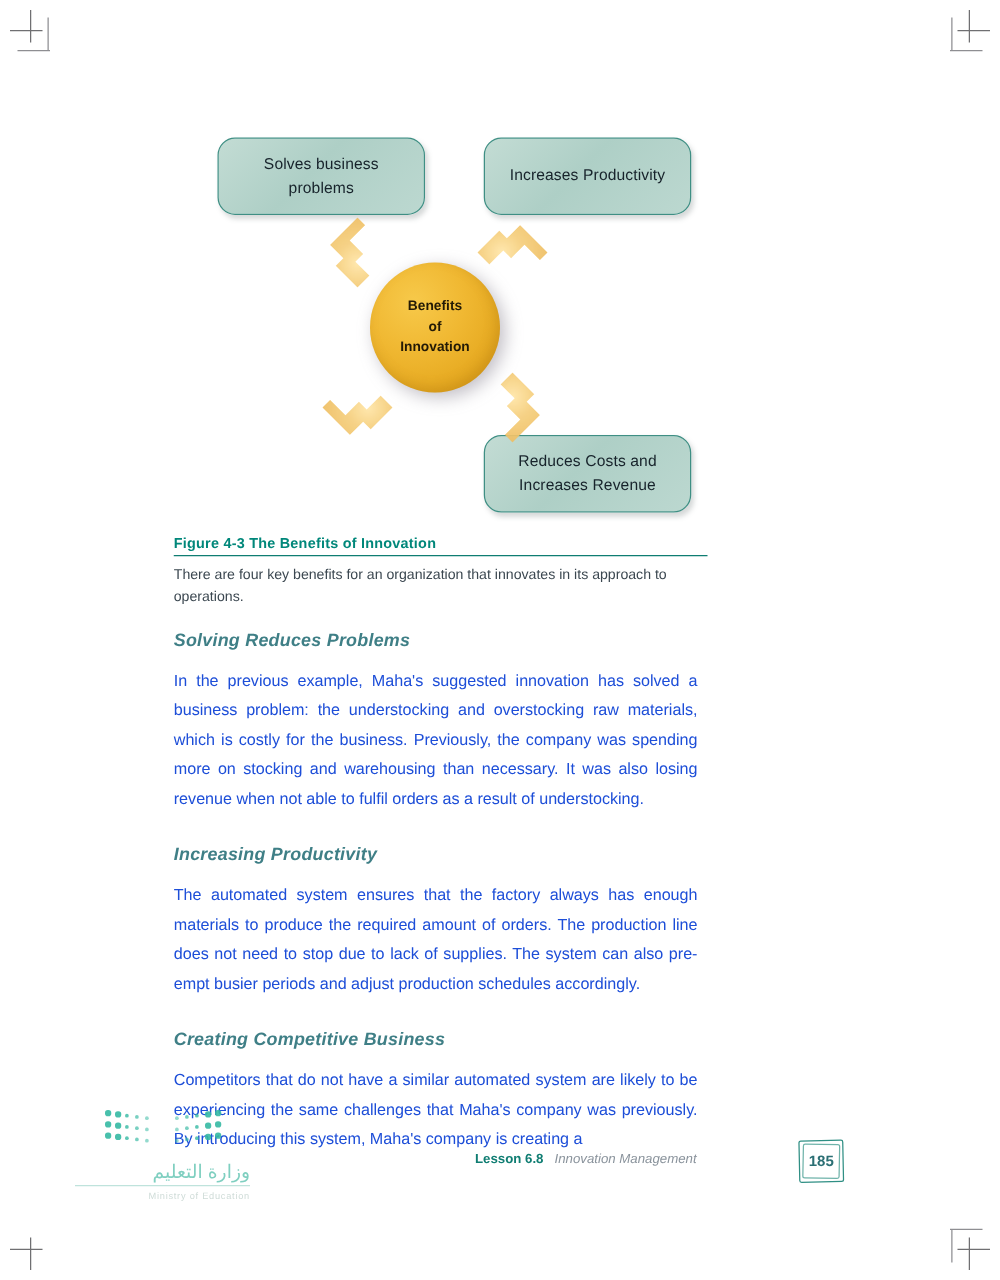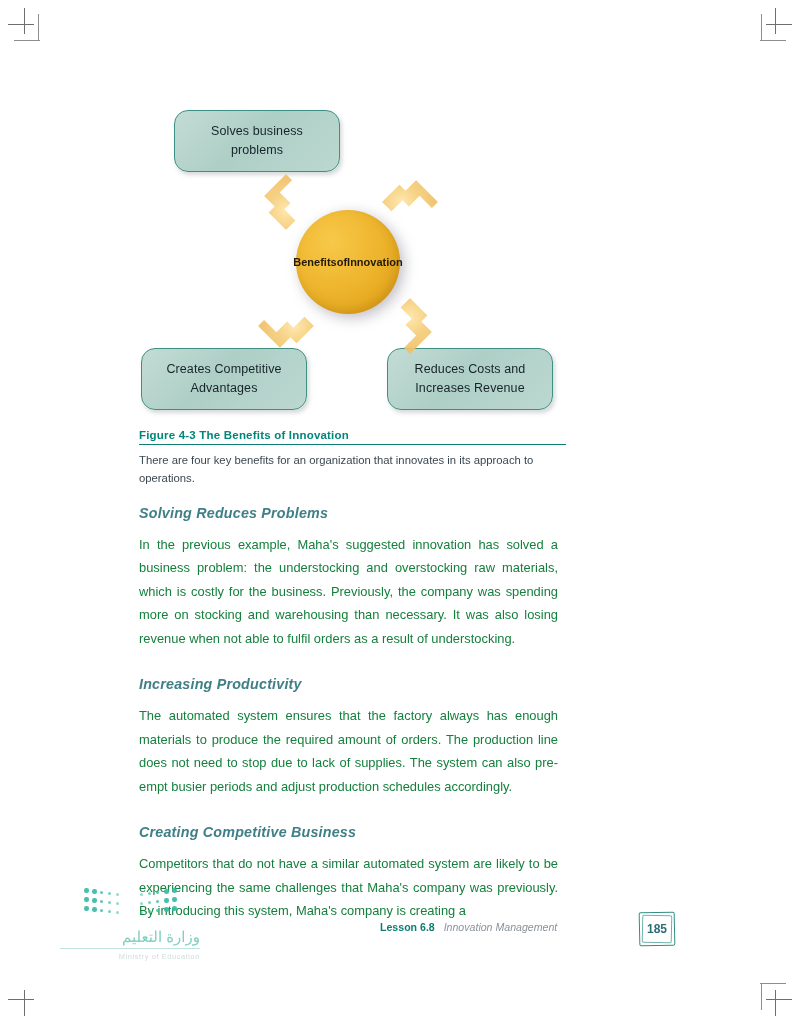--- a/index.html
+++ b/index.html
@@ -108,21 +108,21 @@
     background: rgba(110,102,120,0.42);
     filter: blur(7px);
   }
   .hub {
     position: absolute;
     left: 24px; top: 22px;
     width: 104px; height: 104px;
     border-radius: 50%;
     background: radial-gradient(circle at 34% 30%, #f7c94a 0%, #f0b832 40%, #e5a81f 75%, #d99b18 100%);
     display: flex;
-    flex-direction: row;
+    flex-direction: column;
     align-items: center;
     justify-content: center;
     color: #231a06;
     font-weight: bold;
     font-size: 11px;
     line-height: 1.5;
     text-align: center;
     box-shadow: inset -3px -4px 9px rgba(150,100,10,0.25);
   }
 
@@ -164,21 +164,21 @@
     font-style: italic;
     font-weight: bold;
     color: #3f7f86;
     margin: 0 0 12px 0;
     letter-spacing: .2px;
   }
   .sec-head.s2, .sec-head.s3 { margin-top: 26px; }
   .sec-body {
     font-size: 12.9px;
     line-height: 1.82;
-    color: #15803d;
+    color: #1d4ed8;
     text-align: justify;
     margin: 0;
   }
 
   
   .footer-line {
     position: absolute;
     left: 380px;
     top: 921px;
     font-size: 10.6px;
@@ -283,24 +283,24 @@
   <div class="crop v cm-br-v"></div>
   <div class="crop h cm-br-h2"></div>
   <div class="crop v cm-br-v2"></div>
 
   <div class="figure-area">
 
     <div class="node-box box-tl">
       <span>Solves business problems</span>
     </div>
 
-
-    <div class="node-box box-bl">
-      <span>Creates Competitive Advantages</span>
+    <div class="node-box box-tr">
+      <span>Increases Productivity</span>
     </div>
+
 
     <div class="node-box box-br">
       <span>Reduces Costs and Increases Revenue</span>
     </div>
 
     <div class="hub-wrap">
       <div class="arrow arrow-tl"></div>
       <div class="arrow arrow-tr"></div>
       <div class="arrow arrow-bl"></div>
       <div class="arrow arrow-br"></div>

